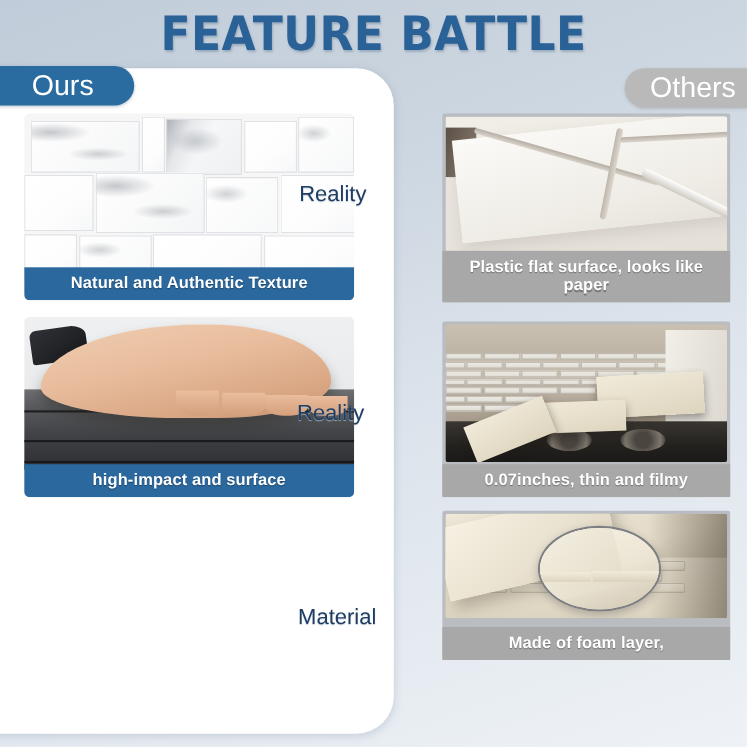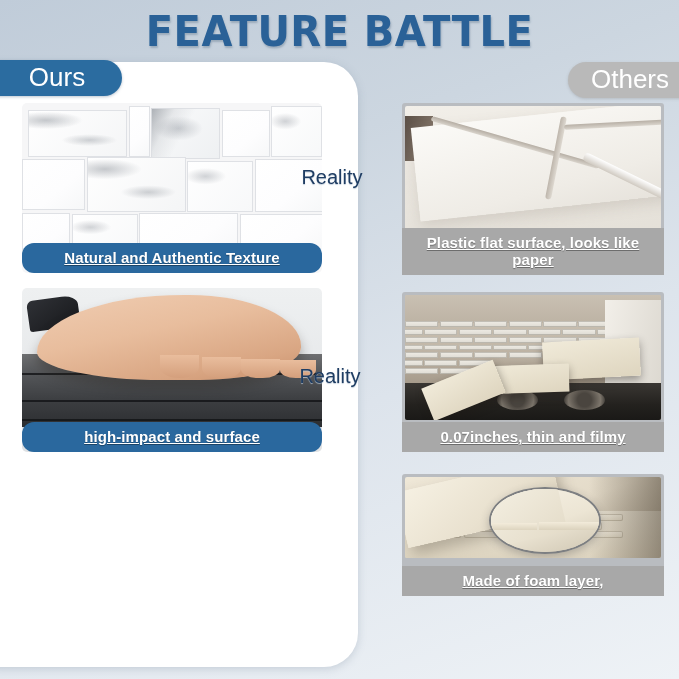--- a/index.html
+++ b/index.html
@@ -60,42 +60,41 @@
 
   .cap{
     position:absolute;left:0;right:0;bottom:0;
     color:#fff;text-align:center;
     font-weight:bold;
     font-size:15px;line-height:17px;
     padding:6px 4px 7px;
     box-sizing:border-box;
     text-shadow:0 1px 1px rgba(0,0,0,.35);
     letter-spacing:.1px;
-    text-decoration:underline;
-  }
-  .cap.blue{background:#2a689e;border-radius:12px;}
+  }
+  .cap.blue{background:#2a689e;border-radius:0;}
   .cap.gray{background:#a8a8a8;}
 
   
   .L{left:22px;width:300px;border-radius:5px;}
   .L1{top:103px;height:170px;}
   .L2{top:288px;height:164px;}
   .L3{top:470px;height:172px;}
 
   
   .R{left:402px;width:262px;}
   .R1{top:103px;height:172px;}
   .R2{top:292px;height:160px;}
-  .R3{top:474px;height:122px;}
+  .R3{top:464px;height:136px;}
 
   .R .frame{position:absolute;inset:0;background:#b9bcc0;border-radius:3px;}
 
   
   .mid-label{
-    position:absolute;width:120px;text-align:center;
+    position:absolute;width:120px;
     font-size:20px;color:#1f3d63;
     font-family:"Liberation Sans",sans-serif;
     text-shadow:0 1px 1px rgba(180,195,210,.8);
   }
   .mid1{left:272px;top:166px;}
   .mid2{left:270px;top:365px;}
   .mid3{left:271px;top:550px;}
 
   
   
@@ -247,20 +246,21 @@
       </div>
     </div>
     <div class="cap blue">
       <div>high-impact and surface</div>
     </div>
   </div>
 
 
   <div class="mid-label mid1">Reality</div>
   <div class="mid-label mid2">Reality</div>
+  <div class="mid-label mid3">Material</div>
 
   <div class="panel R R1">
     <div class="frame"></div>
     <div class="photo" style="left:3px;top:3px;right:3px;bottom:38px;border-radius:2px;">
       <div class="plastic">
         <div class="dark-l"></div>
         <div class="sheet"></div>
         <div class="groove1"></div>
         <div class="groove2"></div>
         <div class="groove3"></div>

